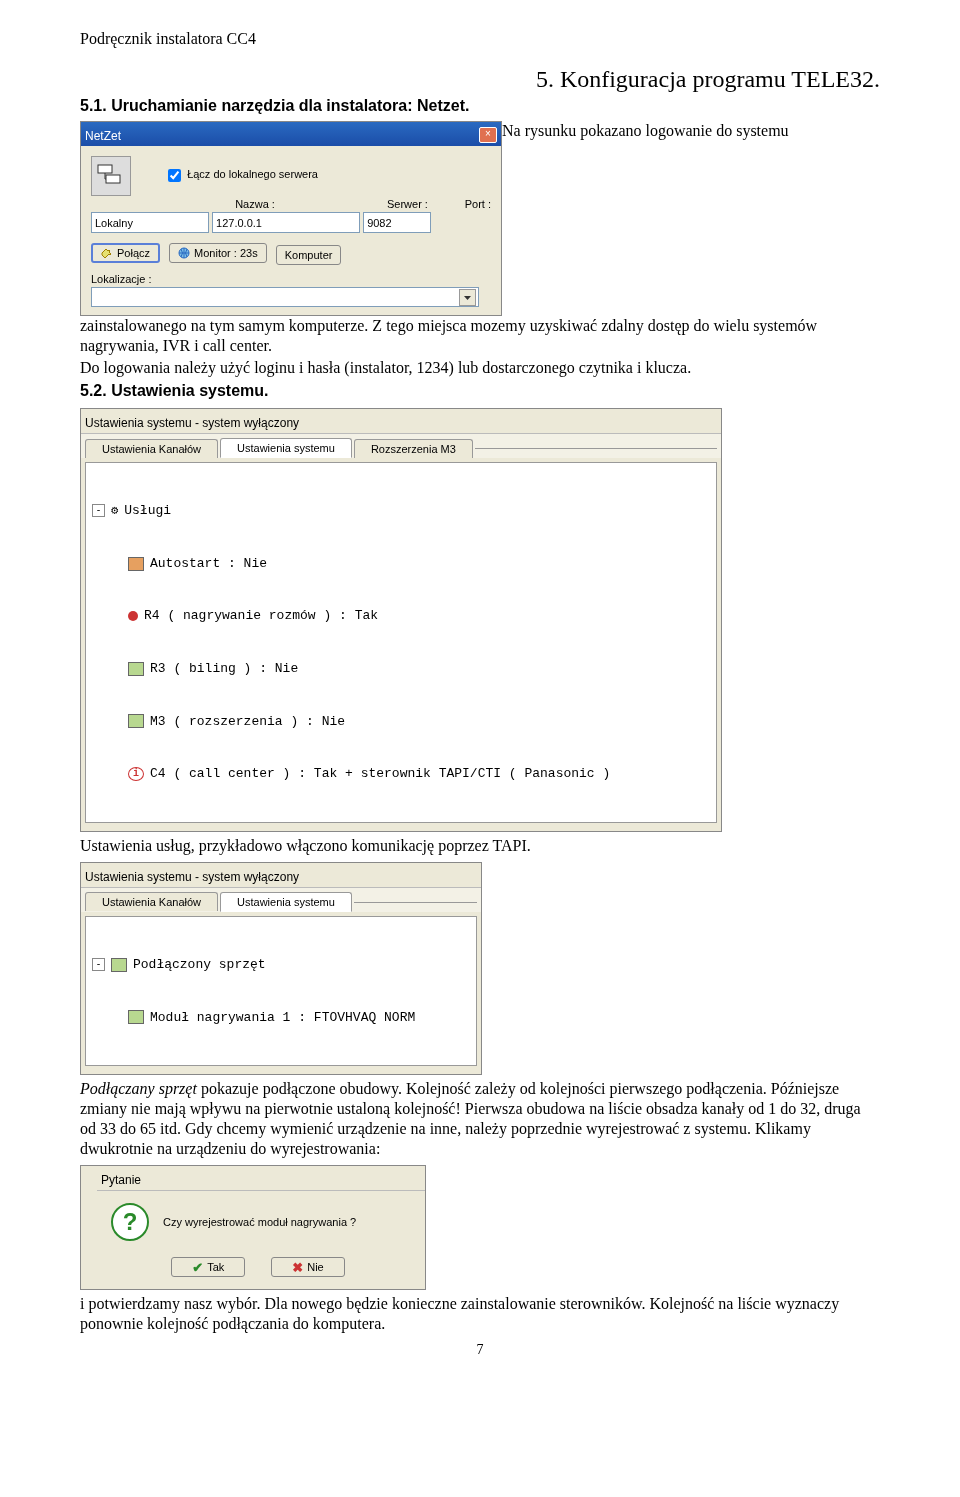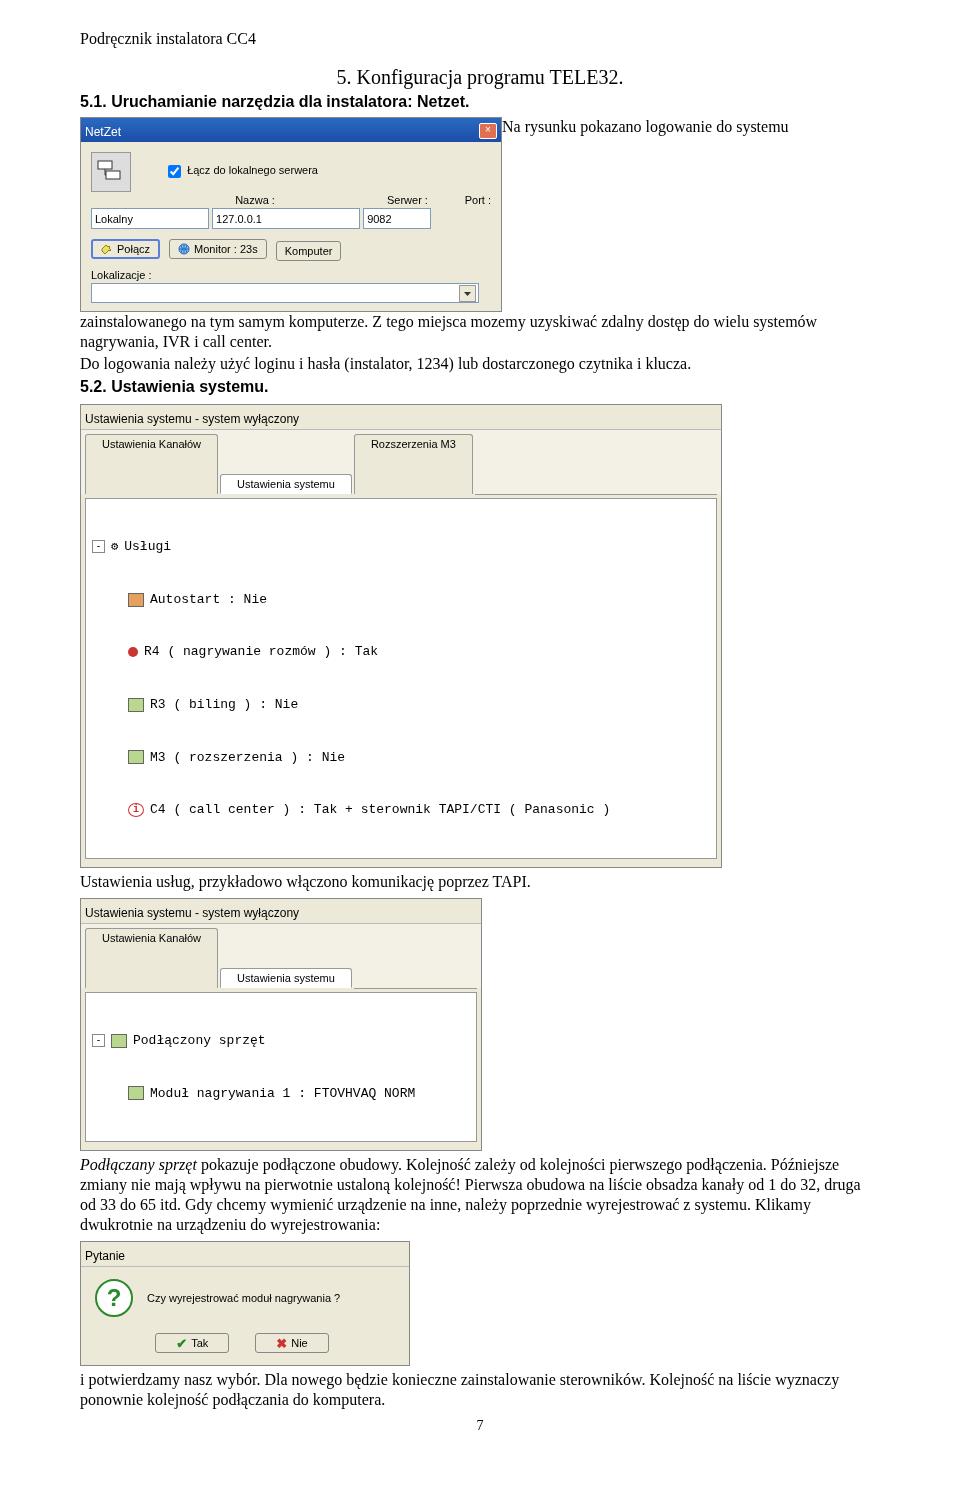--- a/index.html
+++ b/index.html
@@ -13,22 +13,22 @@
   }
   .page {
     padding: 30px 80px 20px 80px;
   }
   .header-title {
     text-align: left;
     font-size: 16px;
     margin-bottom: 10px;
   }
   .chapter {
-    text-align: center;
-    font-size: 20px;
+    text-align: right;
+    font-size: 24px;
     margin: 18px 0 4px 0;
   }
   .section-head {
     font-family: Arial, Helvetica, sans-serif;
     font-weight: bold;
     font-size: 16px;
     margin: 4px 0 4px 0;
   }
   .para {
     font-size: 16px;
@@ -137,30 +137,30 @@
     background: #ece9d8;
     border: 1px solid #999;
     display:flex;align-items:center;justify-content:center;
   }
 
   .fig-inline-row { margin: 6px 0 2px 0;}
   .after-netzet { display: inline; }
 
   
   .sys-body { padding: 0 0 4px 0; width: 640px;}
-  .tabs { display:flex; border-bottom: 0px; background: #f3f1e6; padding: 4px 4px 0 4px; gap: 2px;}
+  .tabs { display:flex; border-bottom: 0px; background: #f3f1e6; padding: 4px 4px 0 4px; gap: 2px; align-items: center;}
   .tab {
     background: #ece9d8;
     border: 1px solid #999;
     border-bottom: none;
     border-radius: 3px 3px 0 0;
     padding: 3px 16px;
     font-size: 11px;
   }
-  .tab.active { background: #fff; border-bottom: 1px solid #fff; margin-top: 40px; }
+  .tab.active { background: #fff; border-bottom: 1px solid #fff; }
   .tabs-spacer { border-bottom: 1px solid #999; flex:1; margin-bottom: -1px;}
   .tree {
     background: #fff;
     border: 1px solid #999;
     margin: 4px;
     padding: 4px 6px;
     font-family: "Courier New", monospace;
     font-size: 13px;
     line-height: 1.35;
     white-space: pre;
@@ -346,21 +346,21 @@
             <span class="mini-icon"></span>
             <span class="txt">Moduł nagrywania 1 : FTOVHVAQ NORM</span>
           </div>
       </div>
     </div>
   </div>
 
   <div class="para"><span class="em">Podłączany sprzęt</span><span> pokazuje podłączone obudowy. Kolejność zależy od kolejności pierwszego podłączenia. Późniejsze zmiany nie mają wpływu na pierwotnie ustaloną kolejność! Pierwsza obudowa na liście obsadza kanały od 1 do 32, druga od 33 do 65 itd. Gdy chcemy wymienić urządzenie na inne, należy poprzednie wyrejestrować z systemu. Klikamy dwukrotnie na urządzeniu do wyrejestrowania:</span></div>
 
   
-  <div class="winxp" style="margin:4px 0;">
+  <div class="winxp" style="margin:4px 0;padding-left:16px;">
     <div class="titlebar" style="background:#ece9d8;color:#000;border-bottom:1px solid #bbb;">
       <span class="ttext">Pytanie</span>
     </div>
     <div class="pyt-body">
       <div class="pyt-msgrow">
         <div class="qmark">?</div>
         <div>Czy wyrejestrować moduł nagrywania ?</div>
       </div>
       <div class="pyt-btns">
         <button class="xpbtn">

